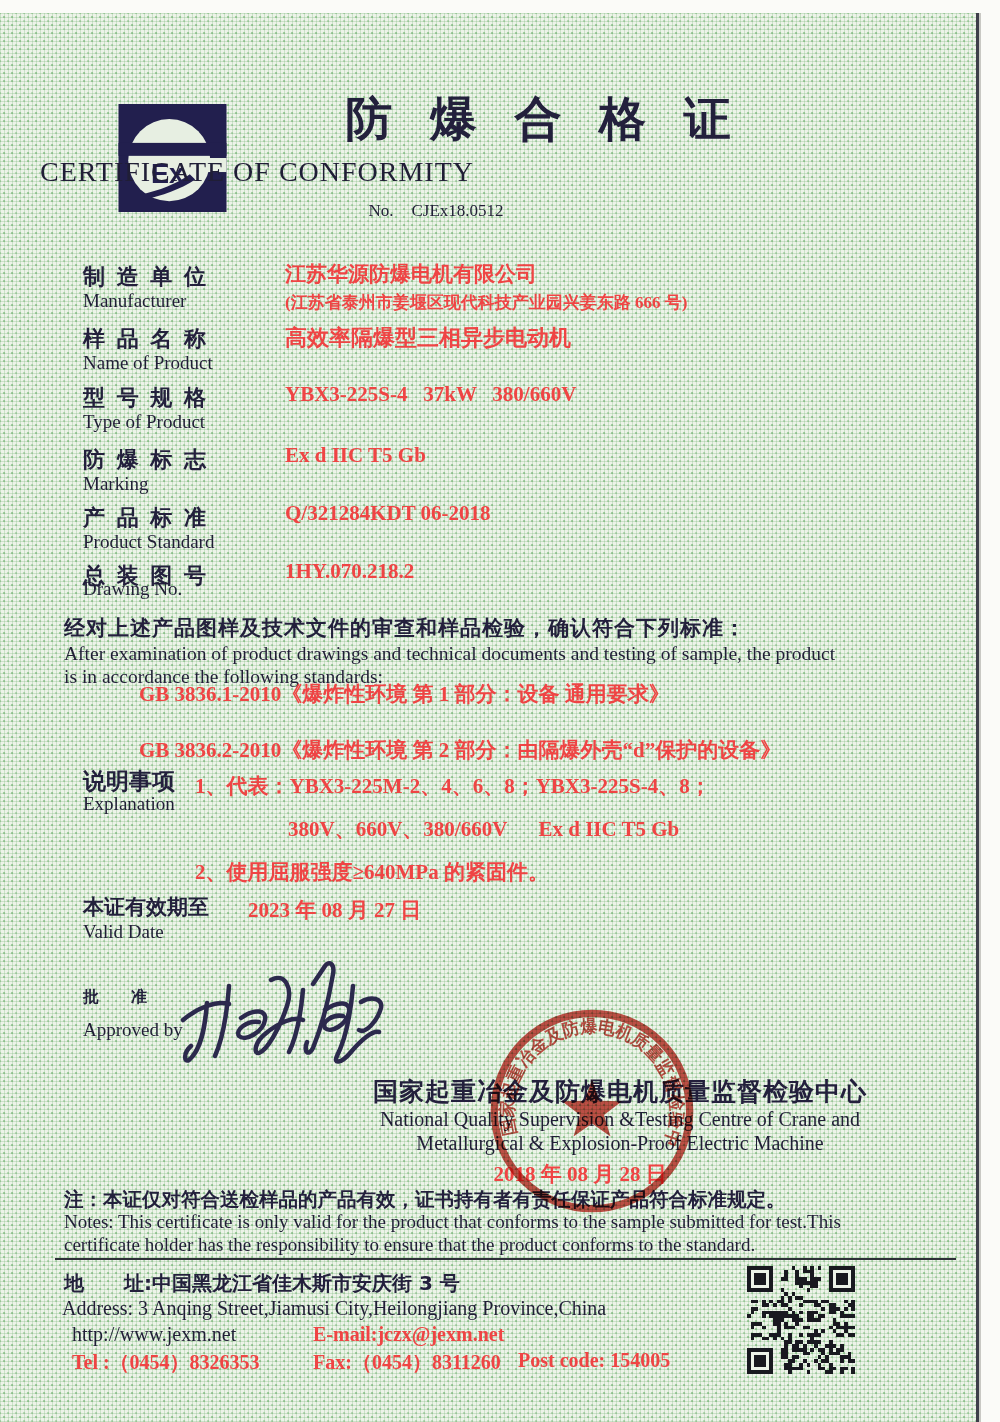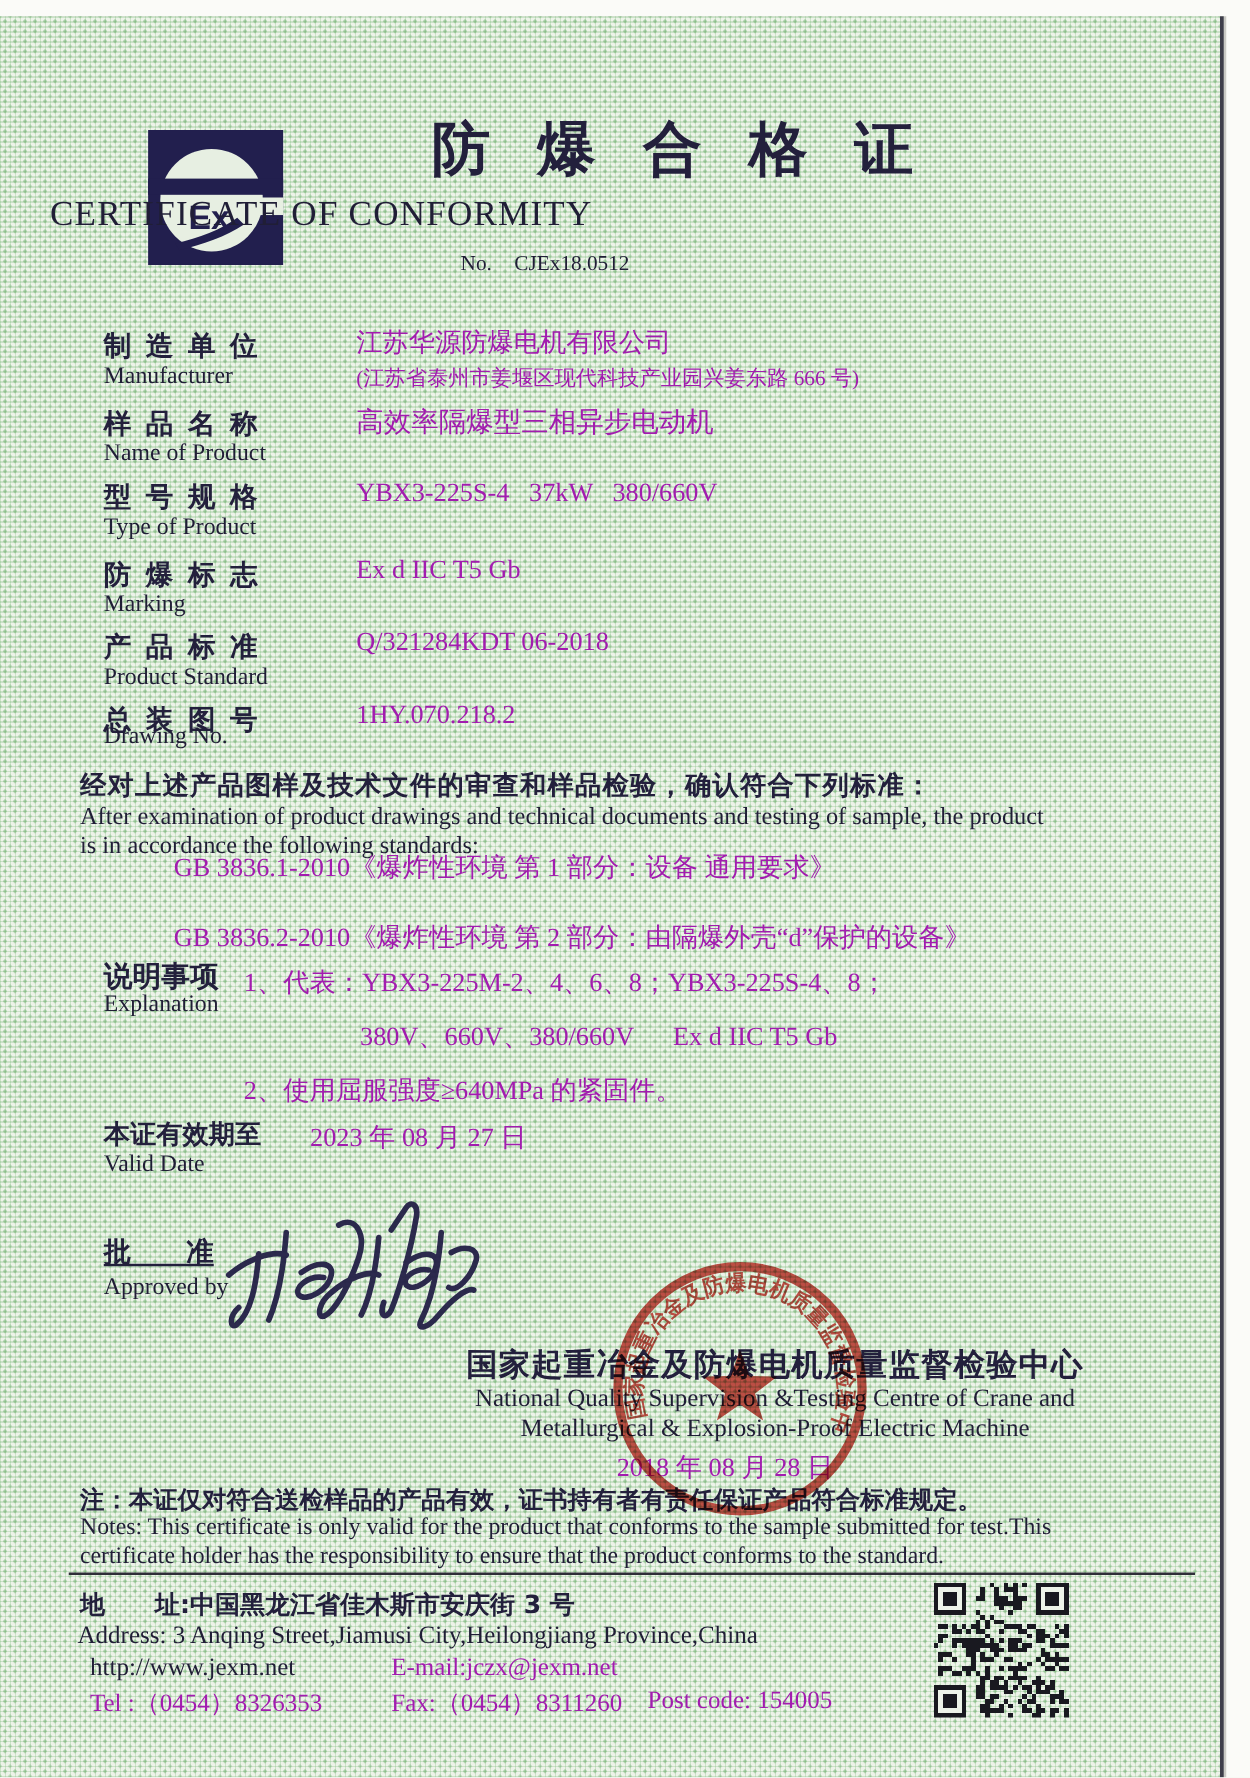--- a/index.html
+++ b/index.html
@@ -14,21 +14,21 @@
       repeating-linear-gradient(0deg, rgba(125,185,125,.30) 0 1px, transparent 1px 4px),
       repeating-linear-gradient(90deg, rgba(125,185,125,.30) 0 1px, transparent 1px 4px);
     background-size:8px 8px, 8px 8px, auto, auto;
     background-position:0 0, 4px 4px, 0 0, 0 0;
     border-right:3px solid #3e3e4a;
     box-shadow:2px 0 0 #c9c9c4;
   }
   .abs { position:absolute; z-index:2; }
   .cn  { font-family:"DejaVu Sans", sans-serif; color:#23203c; }
   .en  { font-family:"Liberation Serif", serif; color:#201e36; }
-  .val { font-family:"Liberation Serif", serif; color:#a21caf; white-space:pre; }
+  .val { font-family:"Liberation Serif", serif; color:#ef4444; white-space:pre;font-weight:bold; }
 
   .title-cn { left:40px; width:996px; top:88px; text-align:center; font-size:47px; font-weight:bold;
               letter-spacing:0.80em; padding-left:0.80em; }
   .title-en { left:40px; width:940px; top:156px; text-align:left; font-size:28px; letter-spacing:1px; }
   .cert-no  { left:40px; width:792px; top:201px; text-align:center; font-size:17px; }
   .cert-no span { margin:0 9px; }
 
   .flabel-cn { font-size:22px; font-weight:bold; letter-spacing:2px; }
   .flabel-en { font-size:19px; }
   .fvalue    { font-size:21px; }
@@ -108,21 +108,21 @@
   <div class="abs cn" style="left:83px; top:766px; font-size:23px; font-weight:bold;">说明事项</div>
   <div class="abs en flabel-en" style="left:83px; top:793px;">Explanation</div>
   <div class="abs val std" style="left:195px; top:772px;">1、代表：YBX3-225M-2、4、6、8；YBX3-225S-4、8；</div>
   <div class="abs val std" style="left:288px; top:815px;">380V、660V、380/660V      Ex d IIC T5 Gb</div>
   <div class="abs val std" style="left:195px; top:858px;">2、使用屈服强度≥640MPa 的紧固件。</div>
 
   <div class="abs cn" style="left:83px; top:893px; font-size:21px; font-weight:bold;">本证有效期至</div>
   <div class="abs en flabel-en" style="left:83px; top:921px;">Valid Date</div>
   <div class="abs val fvalue" style="left:248px; top:896px;">2023 年 08 月 27 日</div>
 
-  <div class="abs cn" style="left:83px; top:987px; font-size:22px; font-weight:bold;text-decoration:underline;">批　　准</div>
+  <div class="abs cn" style="left:83px; top:987px; font-size:16px; font-weight:bold;">批　　准</div>
   <div class="abs en flabel-en" style="left:83px; top:1019px;">Approved by</div>
 
   <svg class="abs sig-svg" style="left:175px; top:958px;" width="220" height="118" viewBox="0 0 220 118">
     <g fill="none" stroke="#232046" stroke-width="4.5" stroke-linecap="round">
       <path d="M8,62 C22,50 42,42 54,46"></path>
       <path d="M32,45 C30,70 26,92 14,102 C9,105 8,95 16,88"></path>
       <path d="M54,28 C52,55 48,80 40,98"></path>
       <path d="M66,60 C80,50 92,52 90,62 C88,74 70,84 64,78 C60,72 72,62 84,64"></path>
       <path d="M96,22 C110,14 118,30 112,48 C104,72 92,92 84,95 C78,96 80,84 90,76 C104,64 120,58 128,62"></path>
       <path d="M128,32 C126,54 122,78 114,94"></path>

